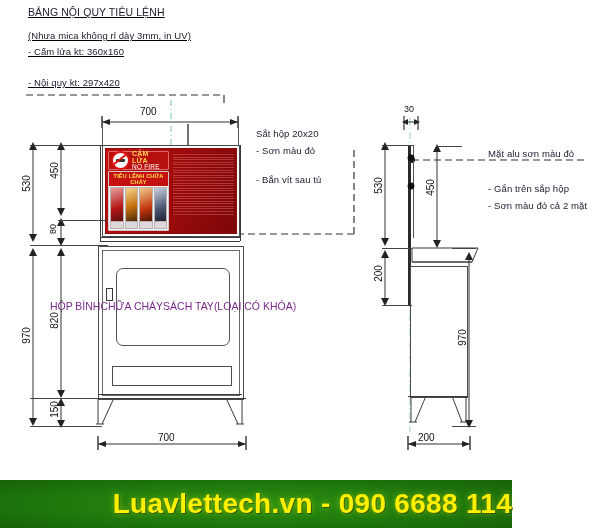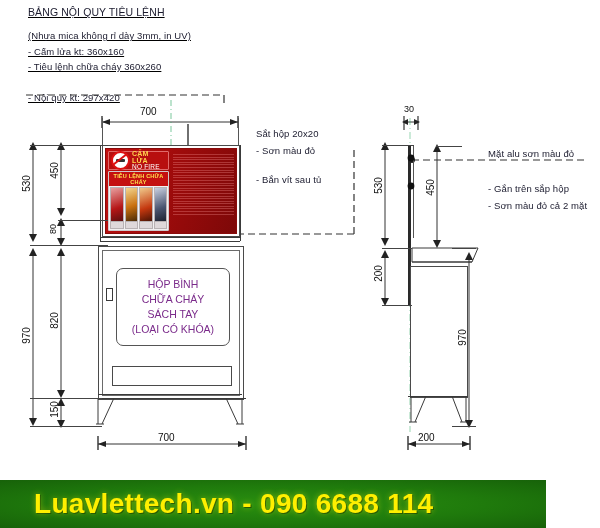--- a/index.html
+++ b/index.html
@@ -77,48 +77,47 @@
   .tl-cap{height:6px;background:#dfd8da;border-top:1px solid #b9b2b4;}
   .sign-lines{display:flex;flex-direction:column;gap:1.6px;padding-top:2px;}
   .sign-lines span{display:block;height:1px;background:rgba(255,160,160,.30);}
 
   
   .cab-body{
     position:absolute;border:1px solid #4a4a4a;background:#fff;
   }
   .cab-label{
     position:absolute;border:1px solid #555;border-radius:7px;background:#fff;
-    display:flex;flex-direction:column;align-items:center;justify-content:center;
+    display:flex;flex-direction:row;align-items:center;justify-content:center;
     color:#7a2a8a;font-size:10.5px;line-height:1.45;white-space:nowrap;
   }
   .cab-drawer{position:absolute;border:1px solid #4a4a4a;background:#fff;}
   .handle{position:absolute;border:1px solid #3a3a3a;background:#fff;}
 
   
   #footer{
     position:absolute;left:0;bottom:0;width:512px;height:48px;
     background:radial-gradient(ellipse at 50% 50%, #2a9010 0%, #1f7a0c 55%, #176209 100%);
-    display:flex;align-items:center;justify-content:flex-start;padding-left:34px;
+    display:flex;align-items:center;justify-content:flex-end;
   }
   #footer .ftxt{
     color:#ffef00;font-size:28px;font-weight:bold;letter-spacing:.3px;
     text-shadow:0 0 6px rgba(255,239,0,.45), 1px 1px 0 #0d4a05;
     font-family:"Liberation Sans", sans-serif;
   }
 </style>
 </head>
 <body>
 
 <div id="canvas">
 
   <div class="abs" style="left:28px;top:6px;text-decoration:underline;">
     <div class="note t1">BẢNG NỘI QUY TIÊU LỆNH</div>
     <div class="note" style="margin-top:12px;">(Nhựa mica không rỉ dày 3mm, in UV)</div>
     <div class="note" style="margin-top:5px;">- Cấm lửa kt: 360x160</div>
-    <div class="note" style="margin-top:4px;">- Tiêu lệnh chữa cháy 360x260</div>
     <div class="note" style="margin-top:20px;">- Nội quy kt: 297x420</div>
   </div>
 
   <svg class="abs" style="left:24px;top:90px;" width="220" height="14">
     <line x1="2" y1="5" x2="200" y2="5" stroke="#333" stroke-width="1.2" stroke-dasharray="7,4"></line>
     <line x1="200" y1="5" x2="200" y2="13" stroke="#333" stroke-width="1.2"></line>
   </svg>
 
   <div class="abs" style="left:256px;top:128px;">
     <div class="note">Sắt hộp 20x20</div>

